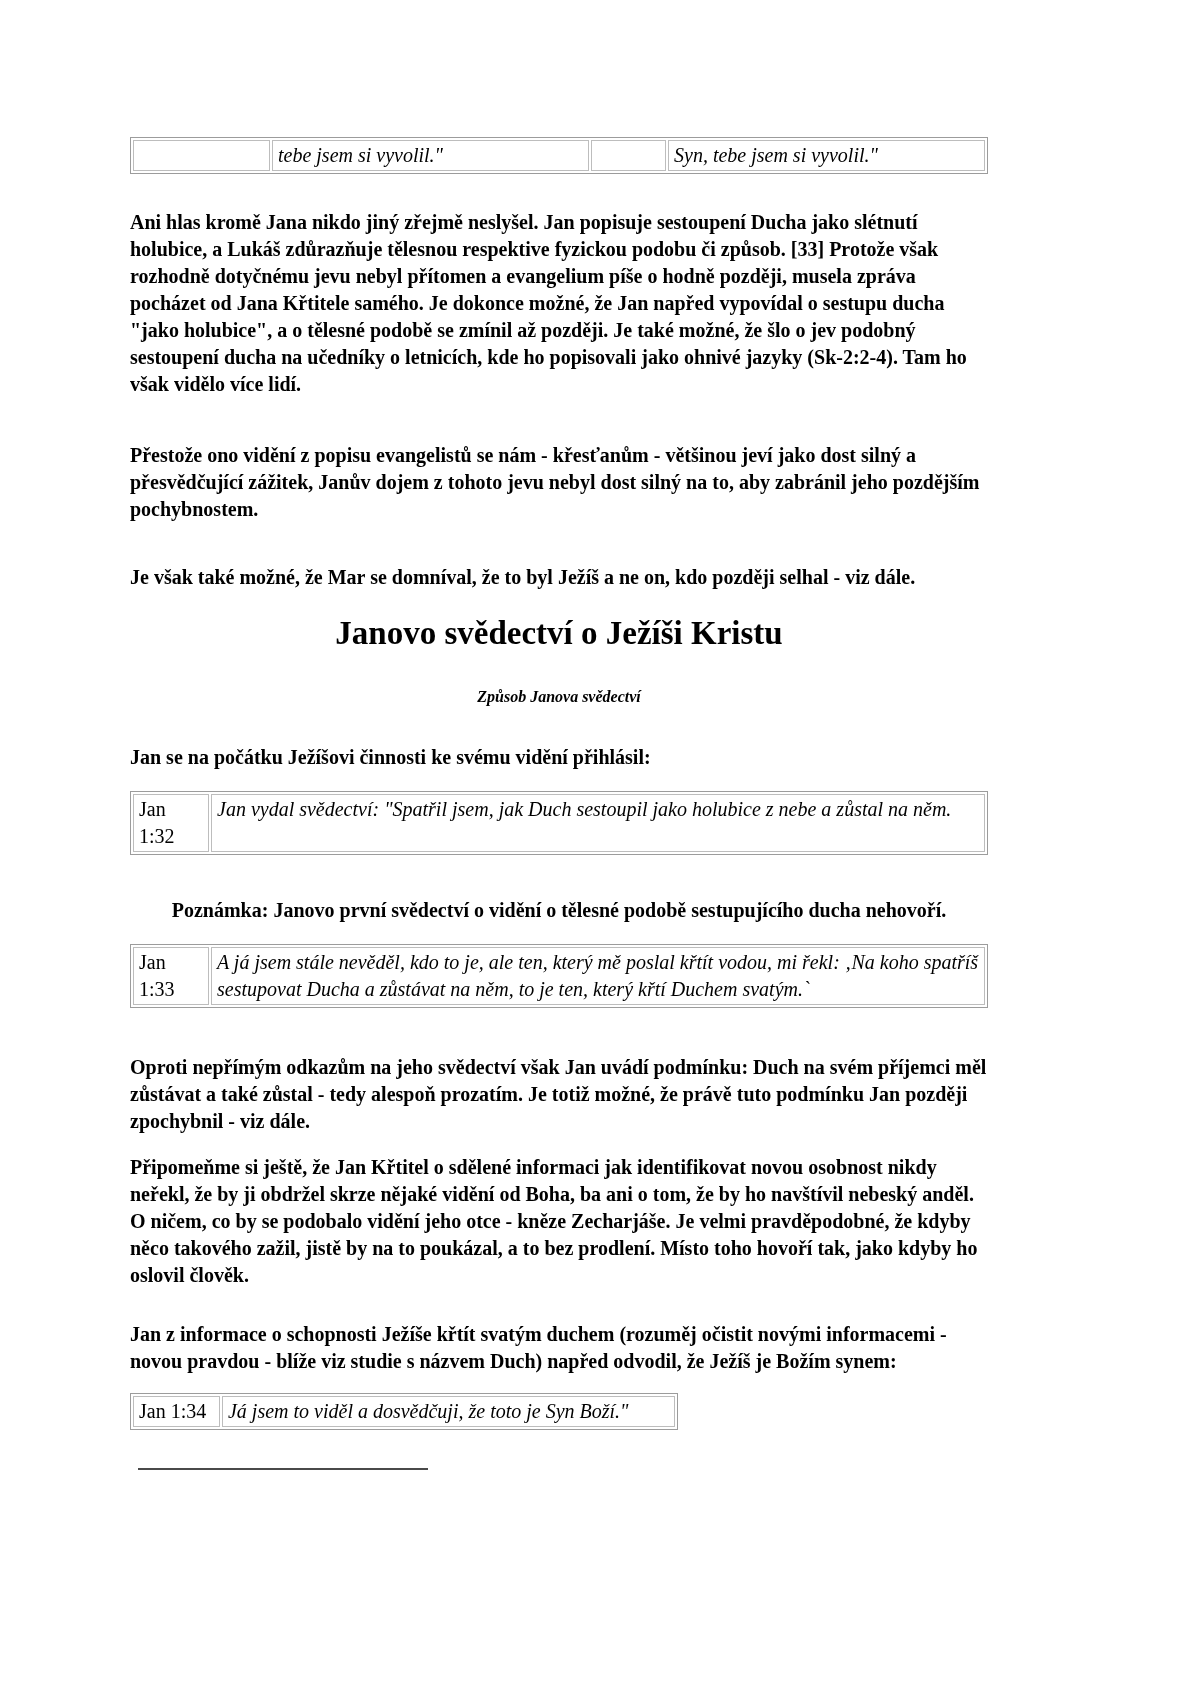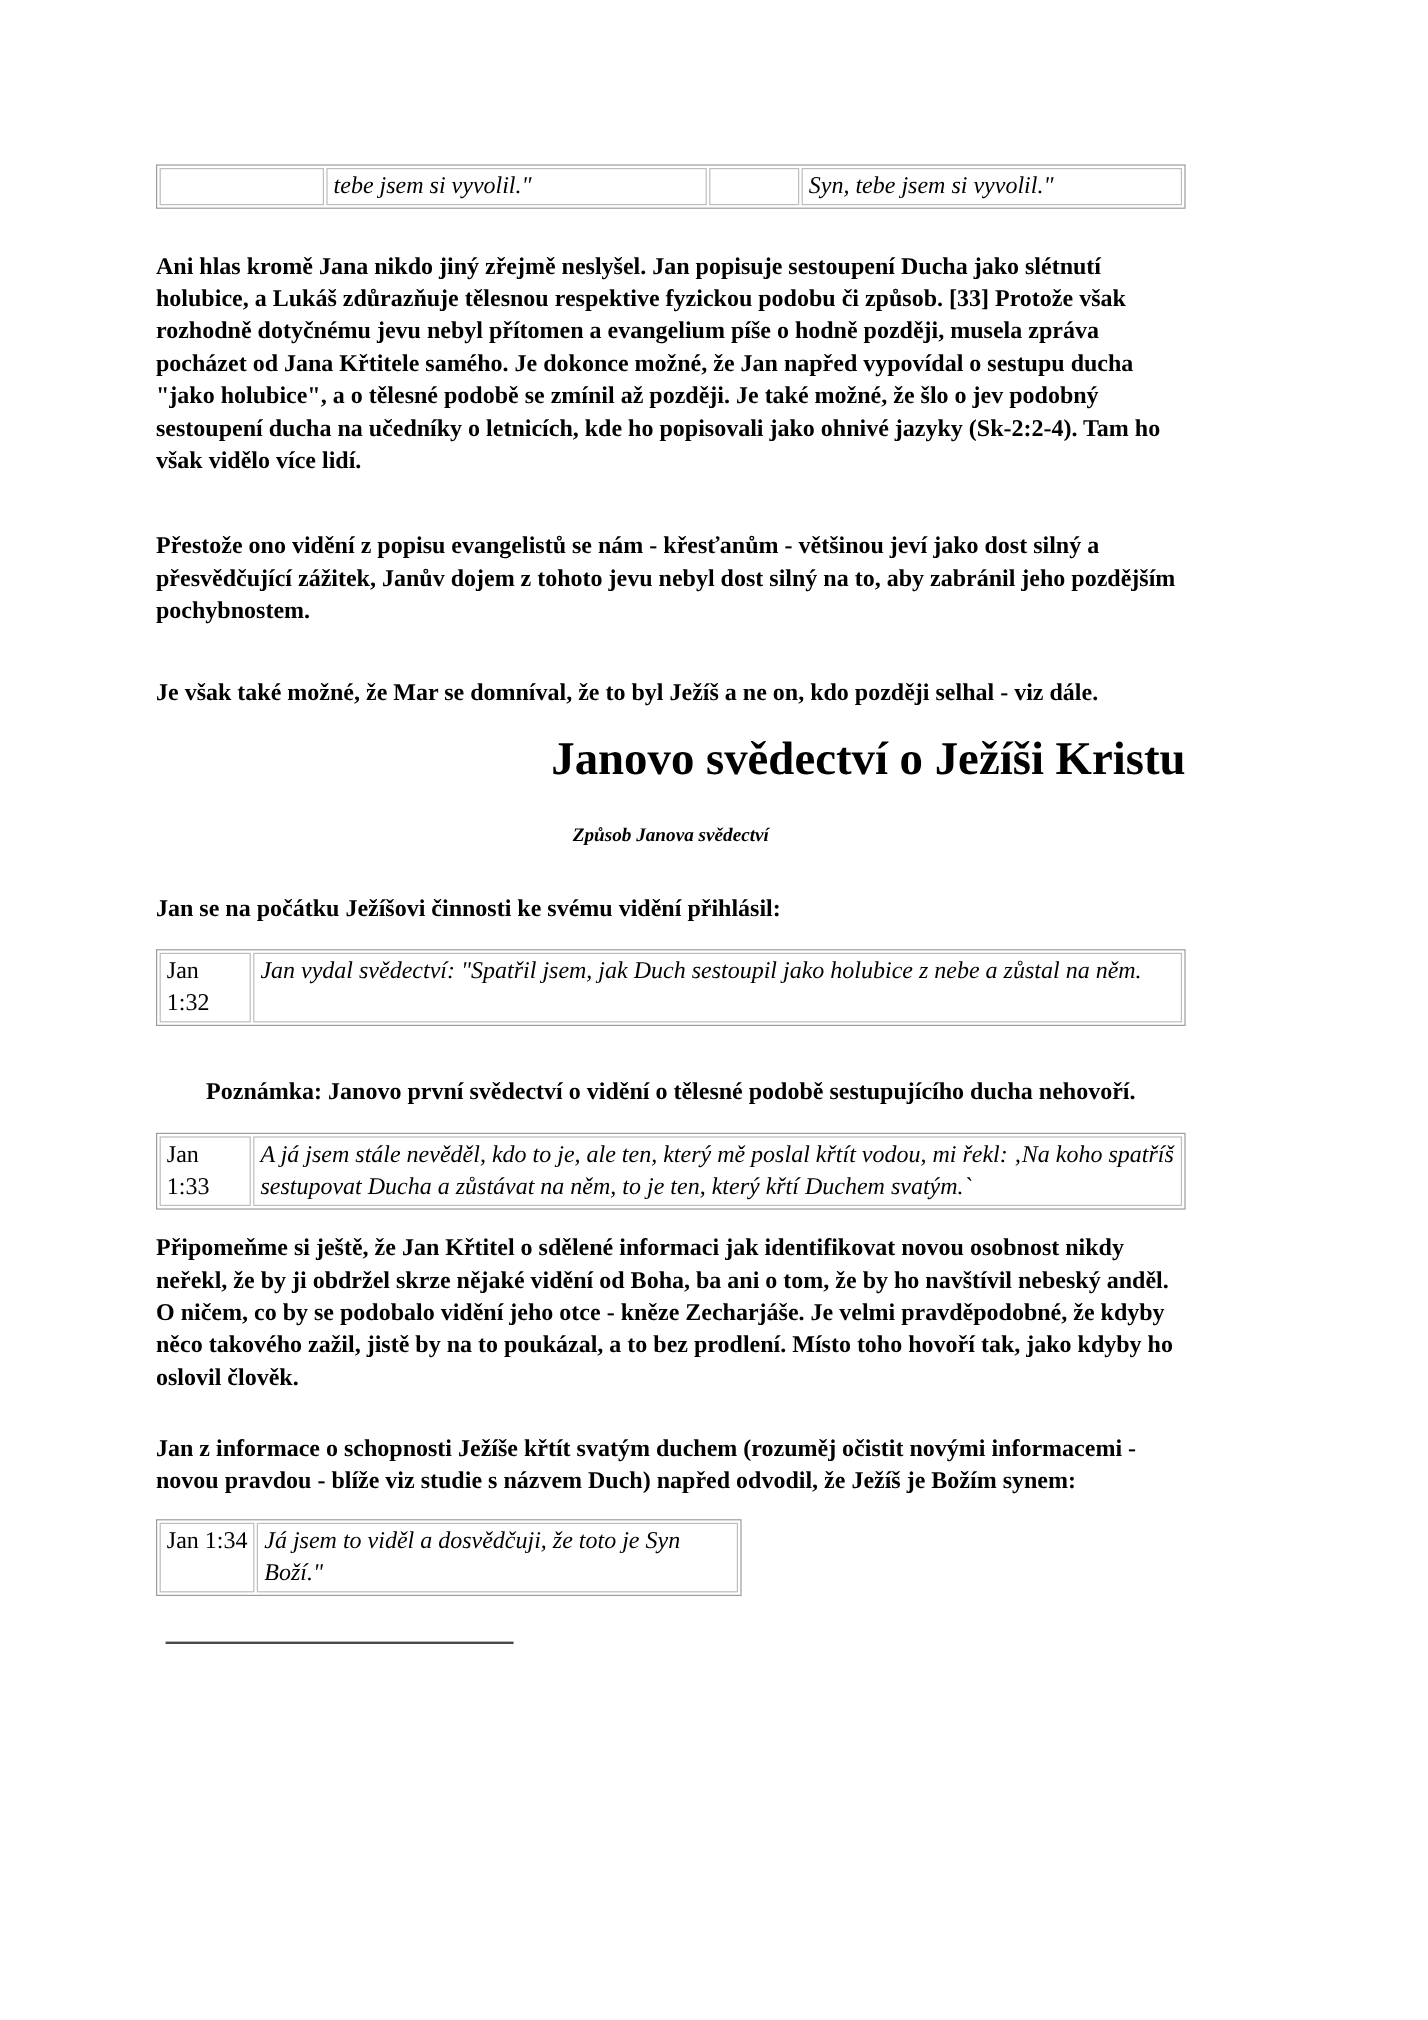--- a/index.html
+++ b/index.html
@@ -29,24 +29,24 @@
   .p2 { margin-top: 44px; }
   .p3 { margin-top: 41px; }
   .p4 { margin-top: 32px; }
   .p5 { margin-top: 42px; text-align: center; }
   .p6 { margin-top: 46px; }
   .p7 { margin-top: 19px; }
   .p8 { margin-top: 32px; }
 
   h1.main-heading {
     margin: 20px 0 0 0;
-    font-size: 39px;
+    font-size: 33px;
     line-height: 44px;
     font-weight: bold;
-    text-align: right;
+    text-align: center;
   }
   h2.sub-heading {
     margin: 27px 0 0 0;
     font-size: 16px;
     line-height: 30px;
     font-weight: bold;
     font-style: italic;
     text-align: center;
   }
 
@@ -68,21 +68,21 @@
     table-layout: fixed;
   }
   table.t-top td { height: 26px; font-style: italic; }
   .t-top .c1 { width: 125px; }
   .t-top .c2 { width: 305px; }
   .t-top .c3 { width: 63px; }
 
   table.t-full { width: 858px; }
   table.t32 { margin-top: 20px; }
   table.t33 { margin-top: 20px; }
-  table.t34 { margin-top: 18px; width: 488px; }
+  table.t34 { margin-top: 18px; width: 548px; }
 
   td.ref-cell {
     width: 64px;
     font-style: normal;
     vertical-align: top;
   }
   table.t34 td.ref-cell {
     width: auto;
     white-space: nowrap;
   }
@@ -139,20 +139,21 @@
 
   <table class="quote-table t-full t33">
     <tbody>
       <tr>
         <td class="ref-cell">Jan 1:33</td>
         <td class="verse-cell">A já jsem stále nevěděl, kdo to je, ale ten, který mě poslal křtít vodou, mi řekl: ‚Na koho spatříš sestupovat Ducha a zůstávat na něm, to je ten, který křtí Duchem svatým.`</td>
       </tr>
     </tbody>
   </table>
 
+  <p class="p6">Oproti nepřímým odkazům na jeho svědectví však Jan uvádí podmínku: Duch na svém příjemci měl zůstávat a také zůstal - tedy alespoň prozatím. Je totiž možné, že právě tuto podmínku Jan později zpochybnil - viz dále.</p>
 
   <p class="p7">Připomeňme si ještě, že Jan Křtitel o sdělené informaci jak identifikovat novou osobnost nikdy neřekl, že by ji obdržel skrze nějaké vidění od Boha, ba ani o tom, že by ho navštívil nebeský anděl. O ničem, co by se podobalo vidění jeho otce - kněze Zecharjáše. Je velmi pravděpodobné, že kdyby něco takového zažil, jistě by na to poukázal, a to bez prodlení. Místo toho hovoří tak, jako kdyby ho oslovil člověk.</p>
 
   <p class="p8">Jan z informace o schopnosti Ježíše křtít svatým duchem (rozuměj očistit novými informacemi - novou pravdou - blíže viz studie s názvem Duch) napřed odvodil, že Ježíš je Božím synem:</p>
 
   <table class="quote-table t34">
     <tbody>
       <tr>
         <td class="ref-cell">Jan 1:34</td>
         <td class="verse-cell">Já jsem to viděl a dosvědčuji, že toto je Syn Boží."</td>

